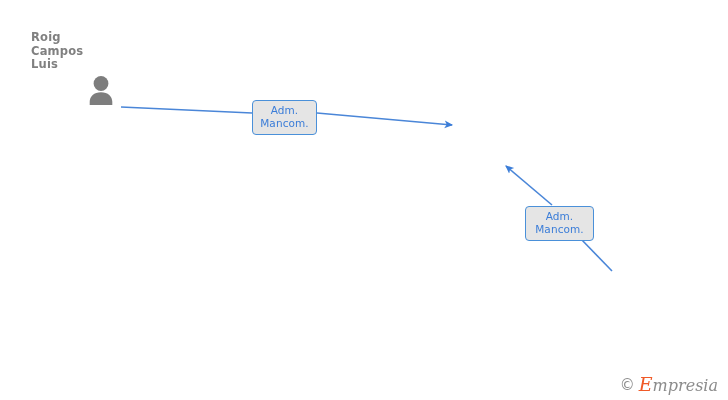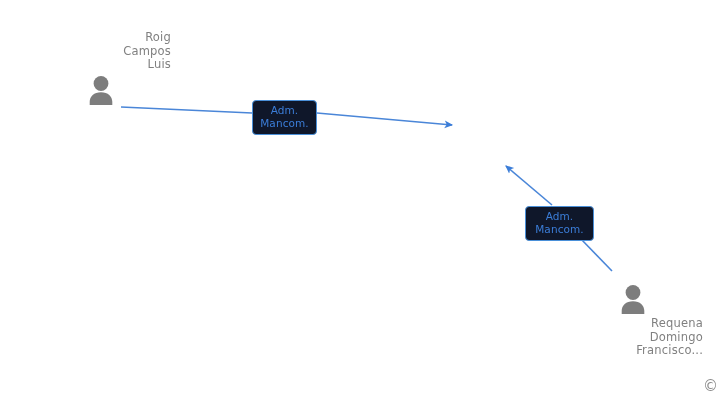--- a/index.html
+++ b/index.html
@@ -23,21 +23,22 @@
     left: 0;
     top: 0;
     width: 728px;
     height: 400px;
   }
 
   
   .person {
     position: absolute;
     width: 140px;
-    text-align: right;
+    text-align: left;
+    font-weight: bold;
   }
   .person .avatar {
     display: block;
     margin: 0 auto;
   }
   .person .pname {
     display: block;
     color: #808080;
     font-size: 11.5px;
     line-height: 13.5px;
@@ -65,21 +66,21 @@
   }
   .company .bldg {
     display: block;
     margin: 0 auto;
   }
 
   
   .relbox {
     position: absolute;
     box-sizing: border-box;
-    background: #0f172a;
+    background: #e5e5e5;
     border: 1px solid #4a90d9;
     border-radius: 4px;
     color: #3b7dd8;
     font-size: 10.5px;
     line-height: 13px;
     text-align: center;
     padding: 3px 6px 4px 6px;
     white-space: pre-line;
     letter-spacing: 0.1px;
   }
@@ -139,33 +140,25 @@
     <span class="pname">Roig
 Campos
 Luis</span>
     <svg class="avatar" width="34" height="30" viewBox="0 0 34 30" xmlns="http://www.w3.org/2000/svg">
       <circle cx="17" cy="8.5" r="7.4" fill="#7d7d7d"></circle>
       <path d="M17 17.2c-7.0 0-11.3 4.2-11.3 9.6V30h22.6v-3.2c0-5.4-4.3-9.6-11.3-9.6z" fill="#7d7d7d"></path>
     </svg>
   </div>
 
 
-  <div class="person label-below" style="left:563px; top:284px;">
-    <svg class="avatar" width="34" height="30" viewBox="0 0 34 30" xmlns="http://www.w3.org/2000/svg">
-      <circle cx="17" cy="8.5" r="7.4" fill="#7d7d7d"></circle>
-      <path d="M17 17.2c-7.0 0-11.3 4.2-11.3 9.6V30h22.6v-3.2c0-5.4-4.3-9.6-11.3-9.6z" fill="#7d7d7d"></path>
-    </svg>
-    <span class="pname">Requena
-Domingo
-Francisco...</span>
-  </div>
 
   <div class="relbox" style="left:252px; top:100px; width:65px;">Adm.
 Mancom.</div>
 
   <div class="relbox" style="left:525px; top:206px; width:69px;">Adm.
 Mancom.</div>
 
   <div class="watermark">
     <span class="wm-c">©</span>
+    <span class="wm-text"><span class="wm-cap">E</span><span>mpresia</span></span>
   </div>
 
 </div>
 
 </body></html>

